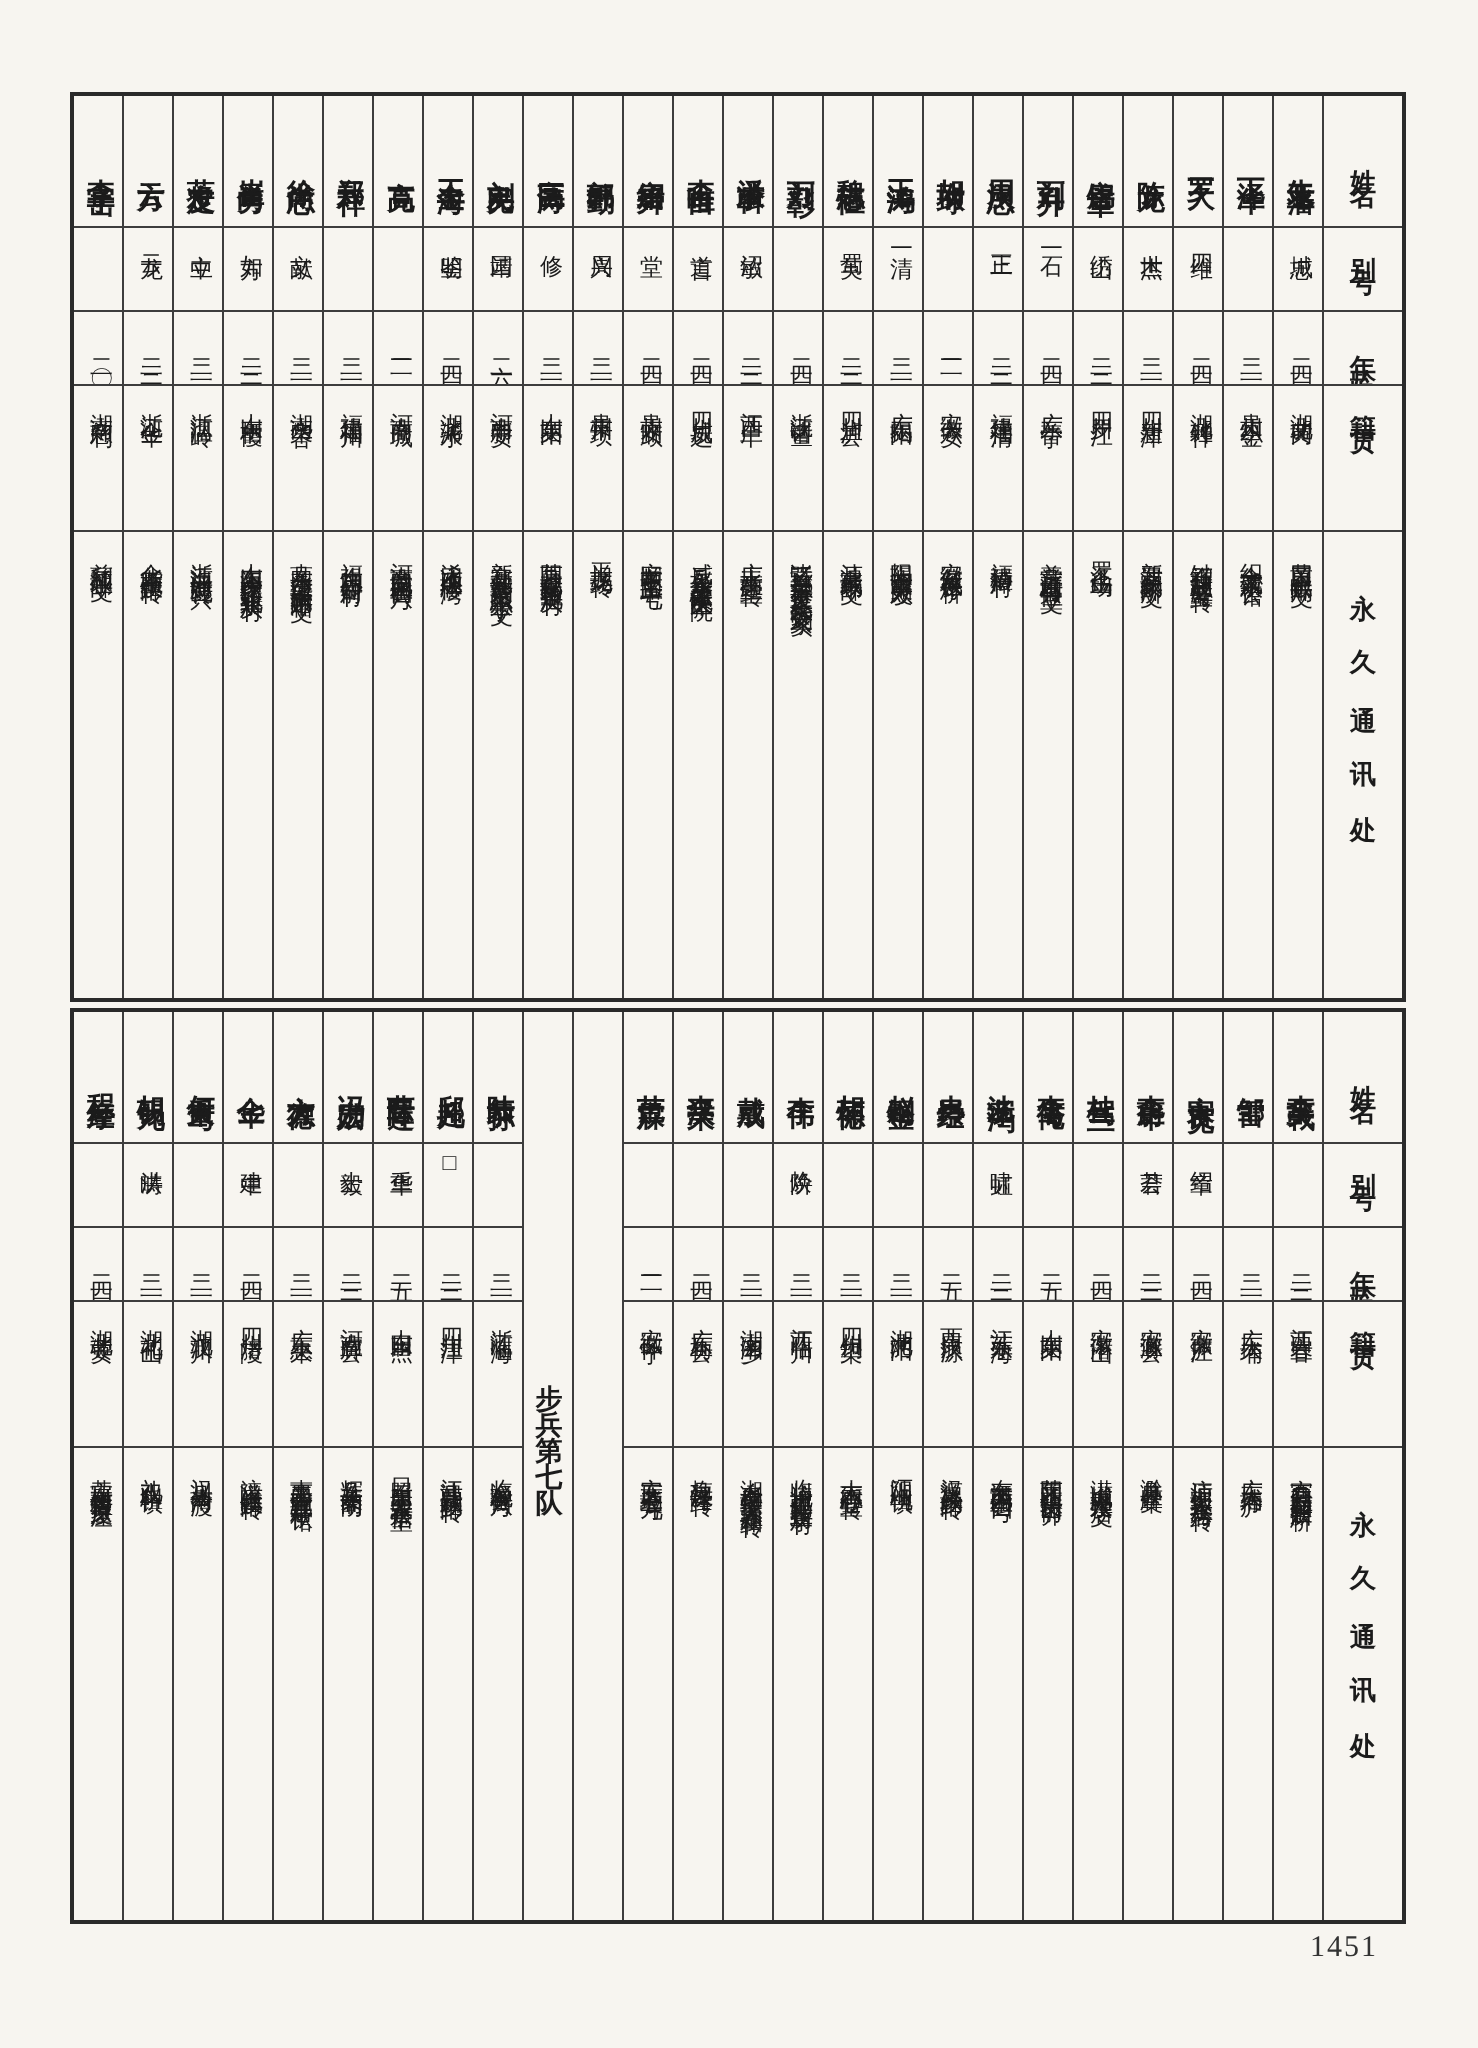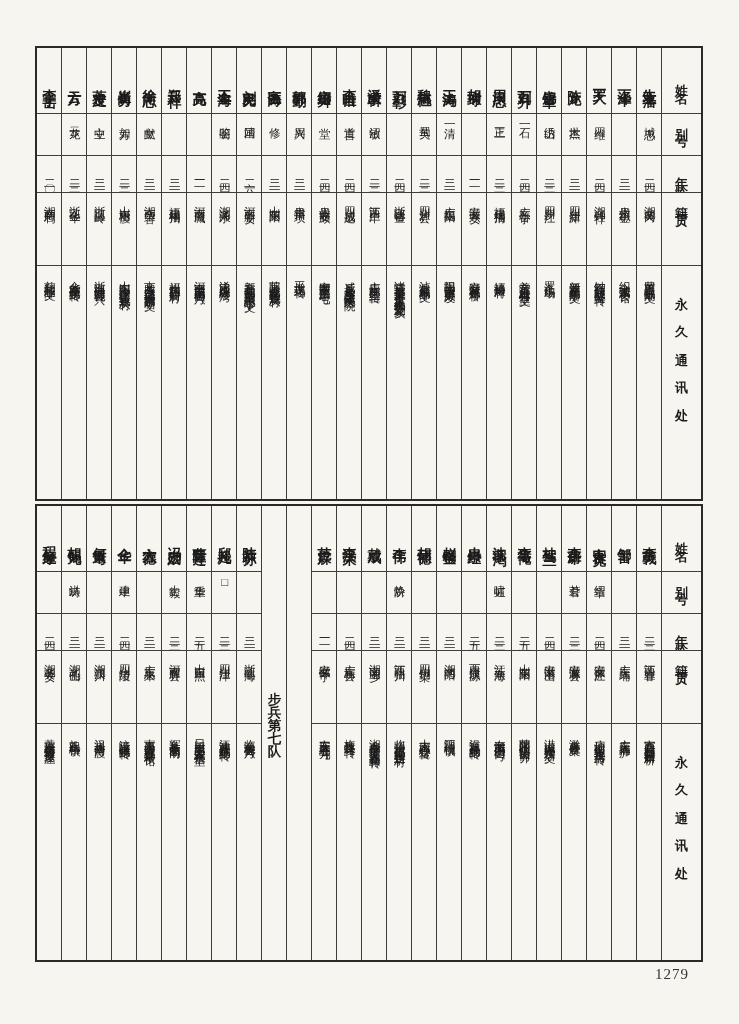--- a/index.html
+++ b/index.html
@@ -917,15 +917,15 @@
         </div>
       <div class="cell origin">
           <span class="vtext">湖北黄安</span>
         </div>
       <div class="cell addr">
           <span class="vtext">黄安椿树店转程家厦屋</span>
         </div>
     </div>
     </div>
 
-  <div class="page-number">1279</div>
+  <div class="page-number">1451</div>
 
 </div>
 
 </body></html>

